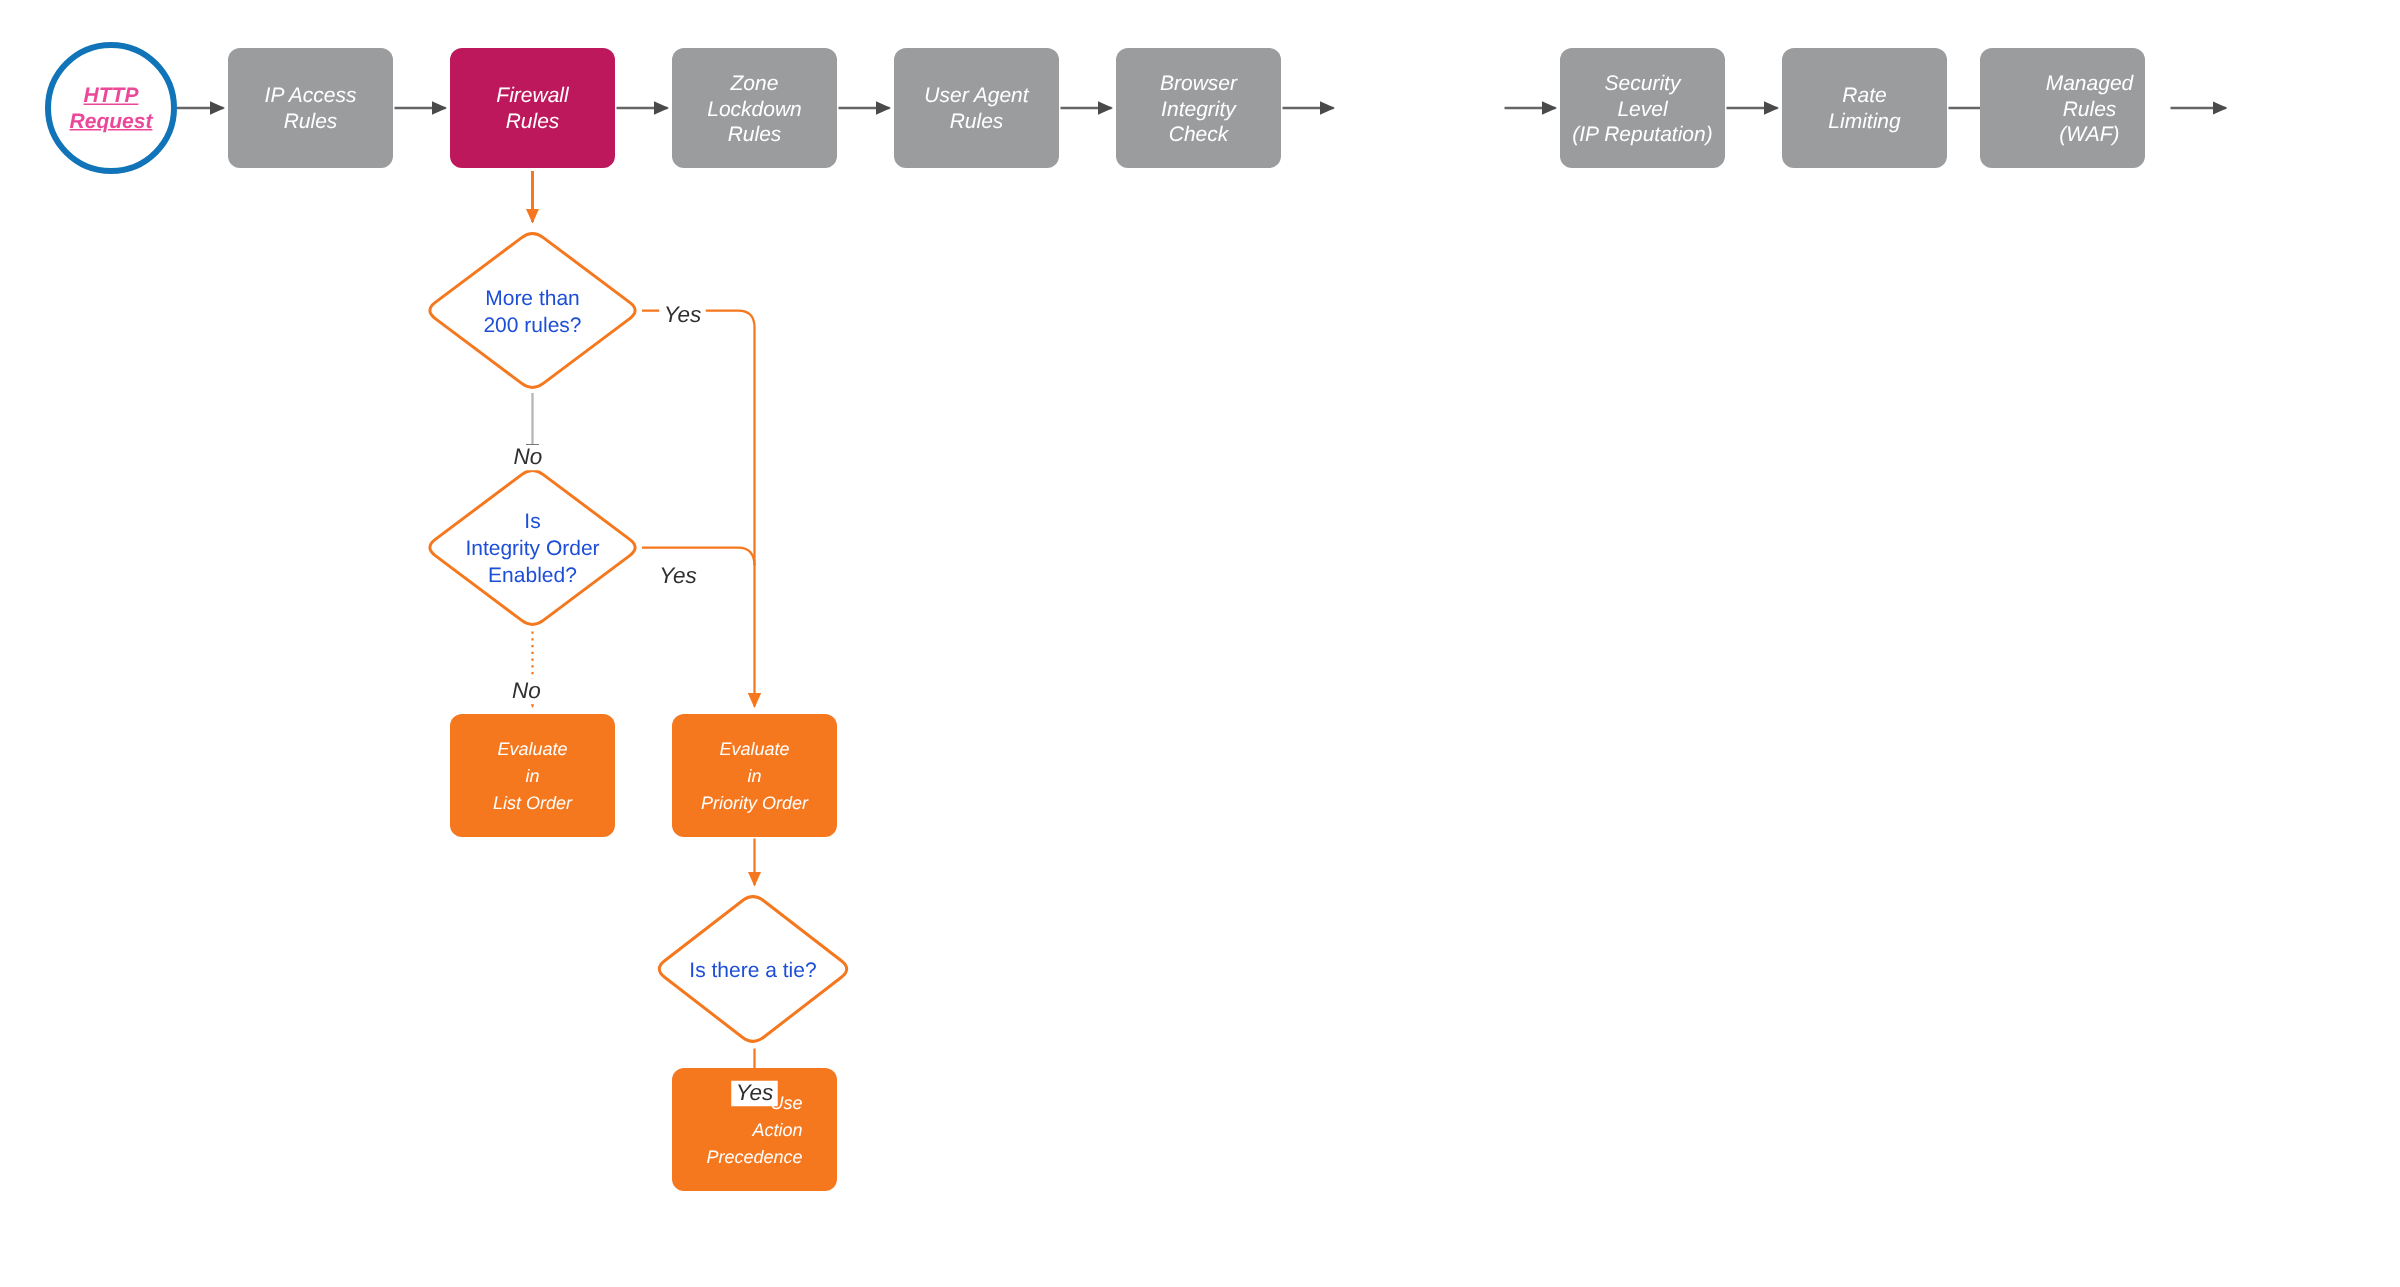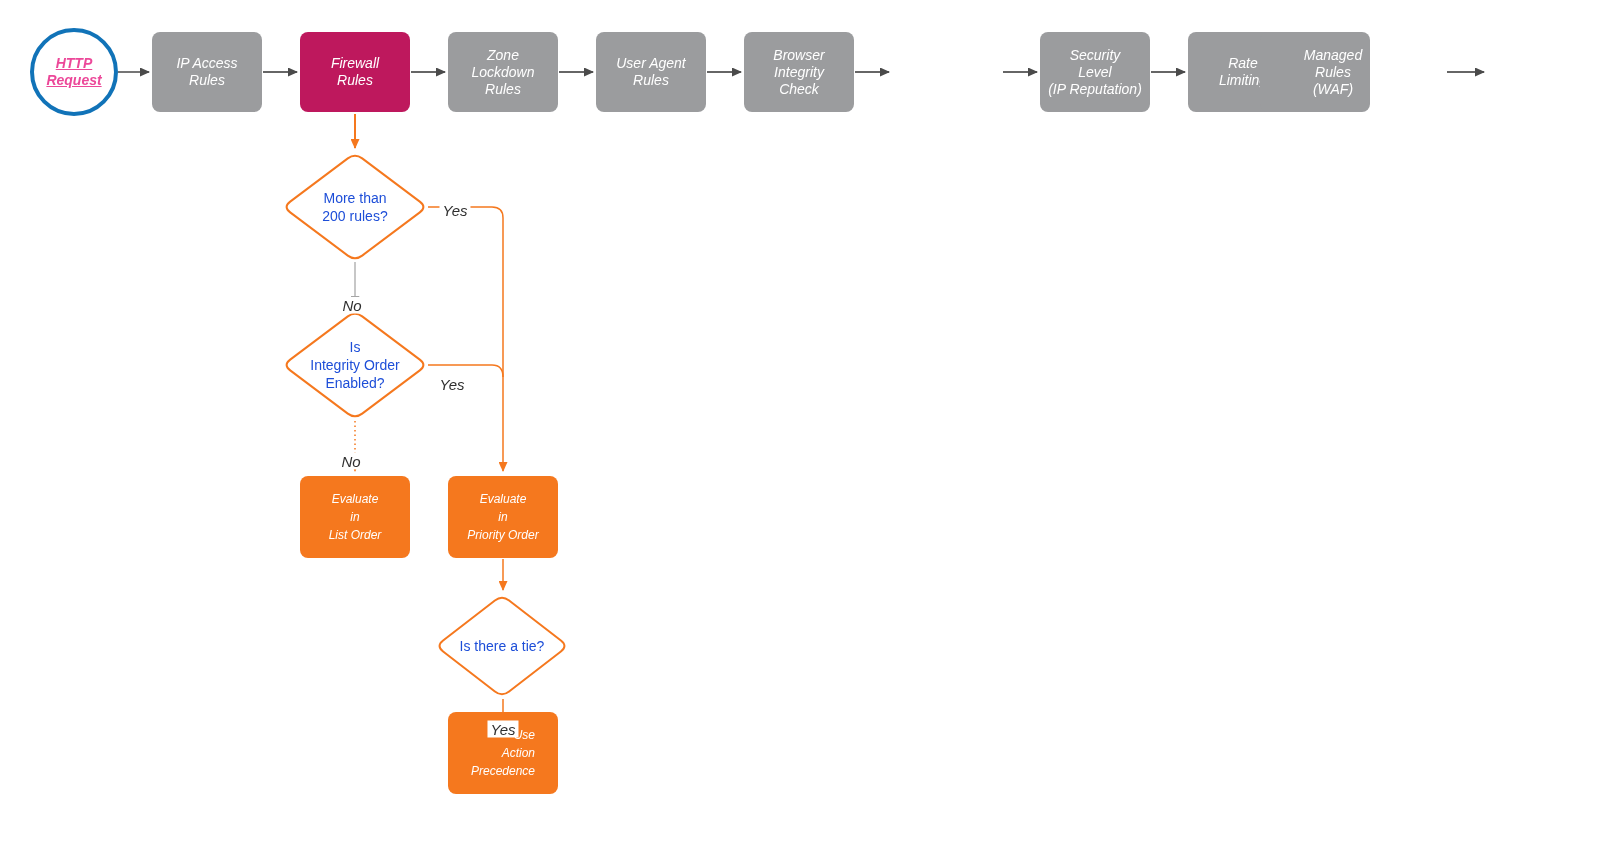--- a/index.html
+++ b/index.html
@@ -89,21 +89,21 @@
   <div class="node stage" style="left:596px;">User Agent
 Rules</div>
   <div class="node stage" style="left:744px;">Browser
 Integrity
 Check</div>
   <div class="node stage" style="left:1040px;">Security
 Level
 (IP Reputation)</div>
   <div class="node stage" style="left:1188px;">Rate
 Limiting</div>
-  <div class="node stage" style="left:1260px;padding-left:36px;">Managed
+  <div class="node stage" style="left:1320px;padding-left:36px;">Managed
 Rules
 (WAF)</div>
 
   <div class="node decision-label" style="left:283px;top:171px;width:144px;height:72px;">More than
 200 rules?</div>
   <div class="node decision-label" style="left:283px;top:329px;width:144px;height:72px;">Is
 Integrity Order
 Enabled?</div>
   <div class="node decision-label" style="left:436px;top:625px;width:132px;height:42px;">Is there a tie?</div>
 

